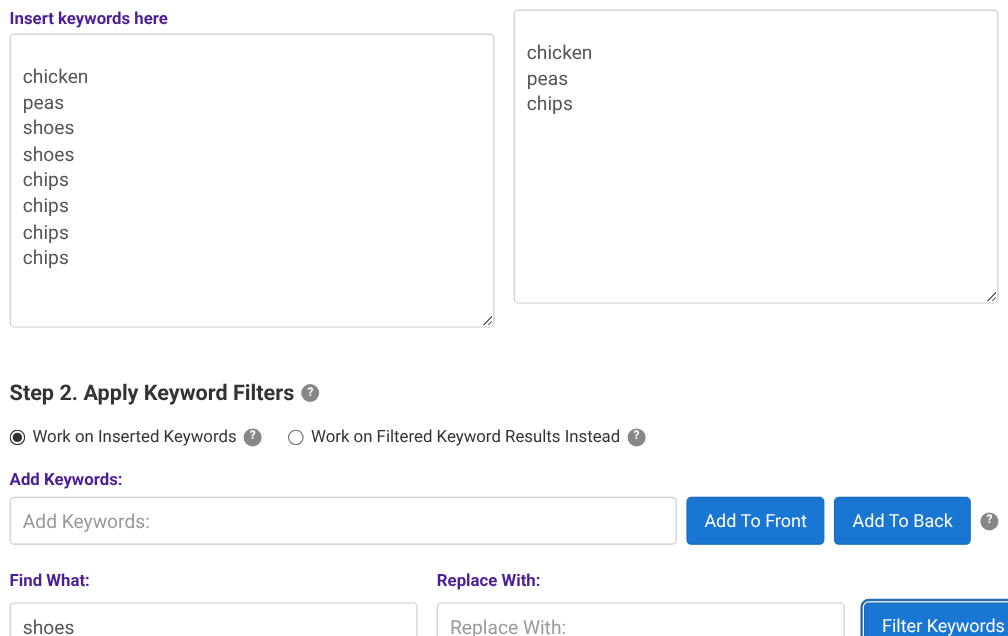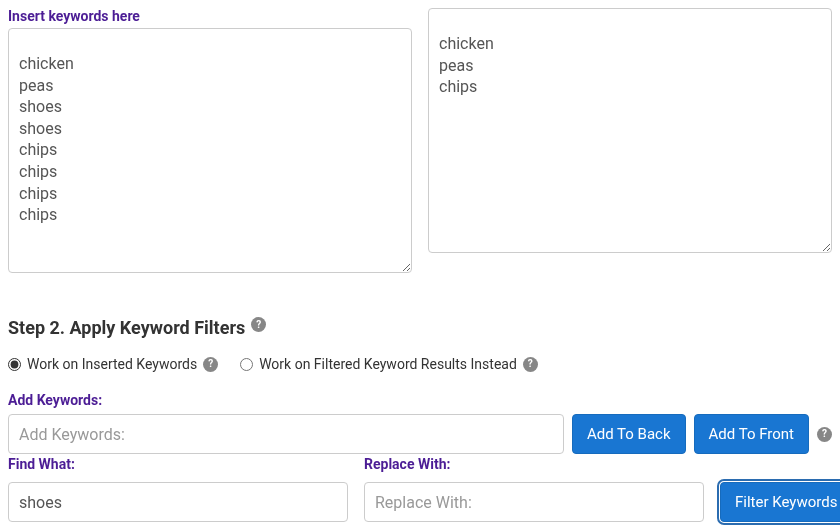--- a/index.html
+++ b/index.html
@@ -41,21 +41,21 @@
     height: 40px;
   }
   input[type="text"]::placeholder { color: #999; }
   h3.step-heading {
     font-size: 18px;
     font-weight: 700;
     color: #333;
     margin-top: 44px;
     margin-bottom: 18px;
     display: flex;
-    align-items: flex-start;
+    align-items: center;
     gap: 6px;
   }
   .help-icon {
     display: inline-flex;
     align-items: center;
     justify-content: center;
     width: 15px;
     height: 15px;
     border-radius: 50%;
     background: #878787;
@@ -78,21 +78,21 @@
     font-size: 14px;
     color: #333;
     cursor: pointer;
   }
   input[type="radio"] {
     margin: 0;
     accent-color: #333;
     width: 13px;
     height: 13px;
   }
-  .field-group { margin-bottom: 2px; }
+  .field-group { margin-bottom: 22px; }
   .inline-row {
     display: flex;
     gap: 8px;
     align-items: center;
     margin-top: 6px;
   }
   .grow { flex: 1; }
   .btn {
     background: #1976d2;
     color: #fff;
@@ -156,22 +156,22 @@
     <input type="radio" name="src" style="">
     <span>Work on Filtered Keyword Results Instead</span>
     <span class="help-icon">?</span>
   </label>
 </div>
 
 <div class="field-group">
   <label class="bold">Add Keywords:</label>
   <div class="inline-row">
     <input type="text" class="grow" placeholder="Add Keywords:" style="">
+    <button class="btn">Add To Front</button>
     <button class="btn">Add To Back</button>
-    <button class="btn">Add To Front</button>
     <span class="help-icon">?</span>
   </div>
 </div>
 
 <div class="find-replace-row">
   <div class="fr-col a">
     <label class="bold">Find What:</label>
     <input type="text" id="find-input" style="margin-top: 6px;" value="shoes">
   </div>
   <div class="fr-col b">

